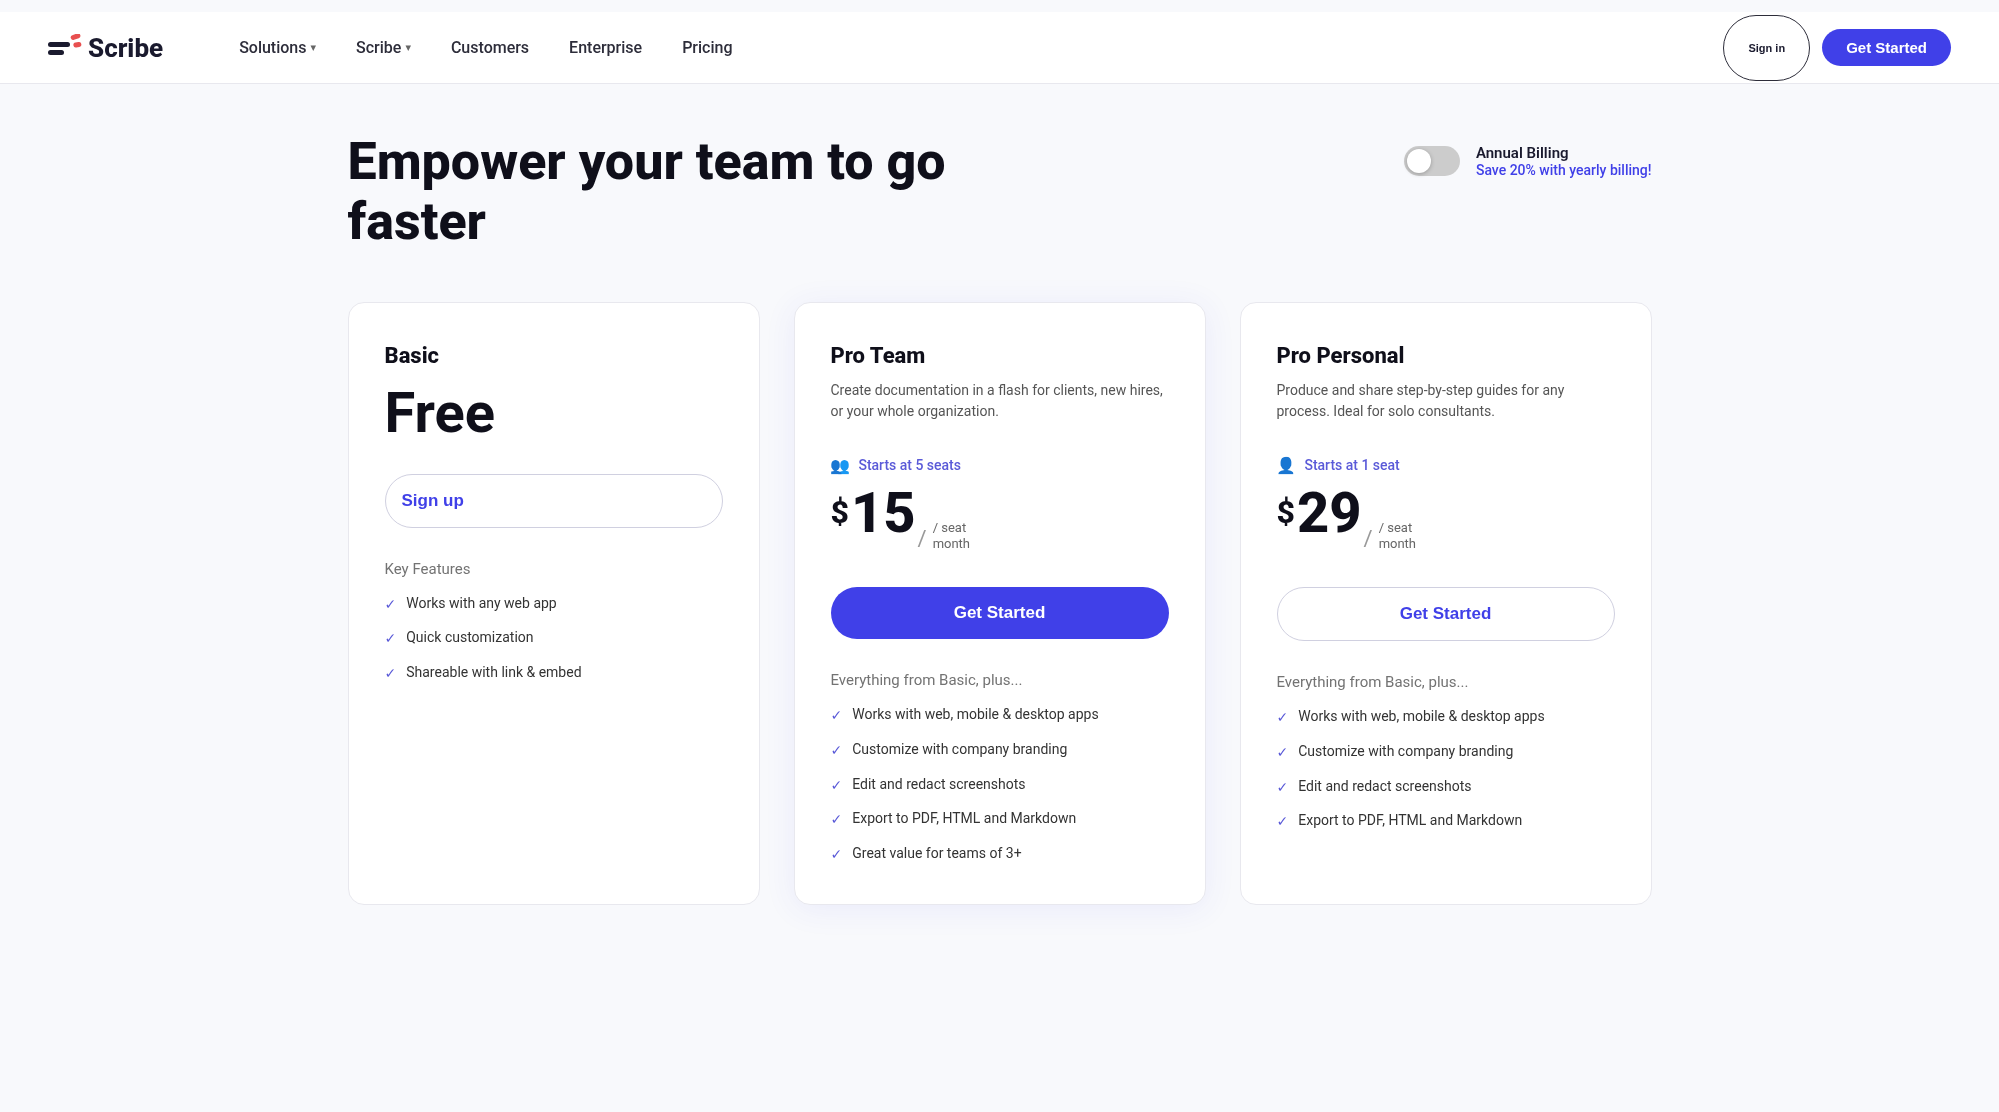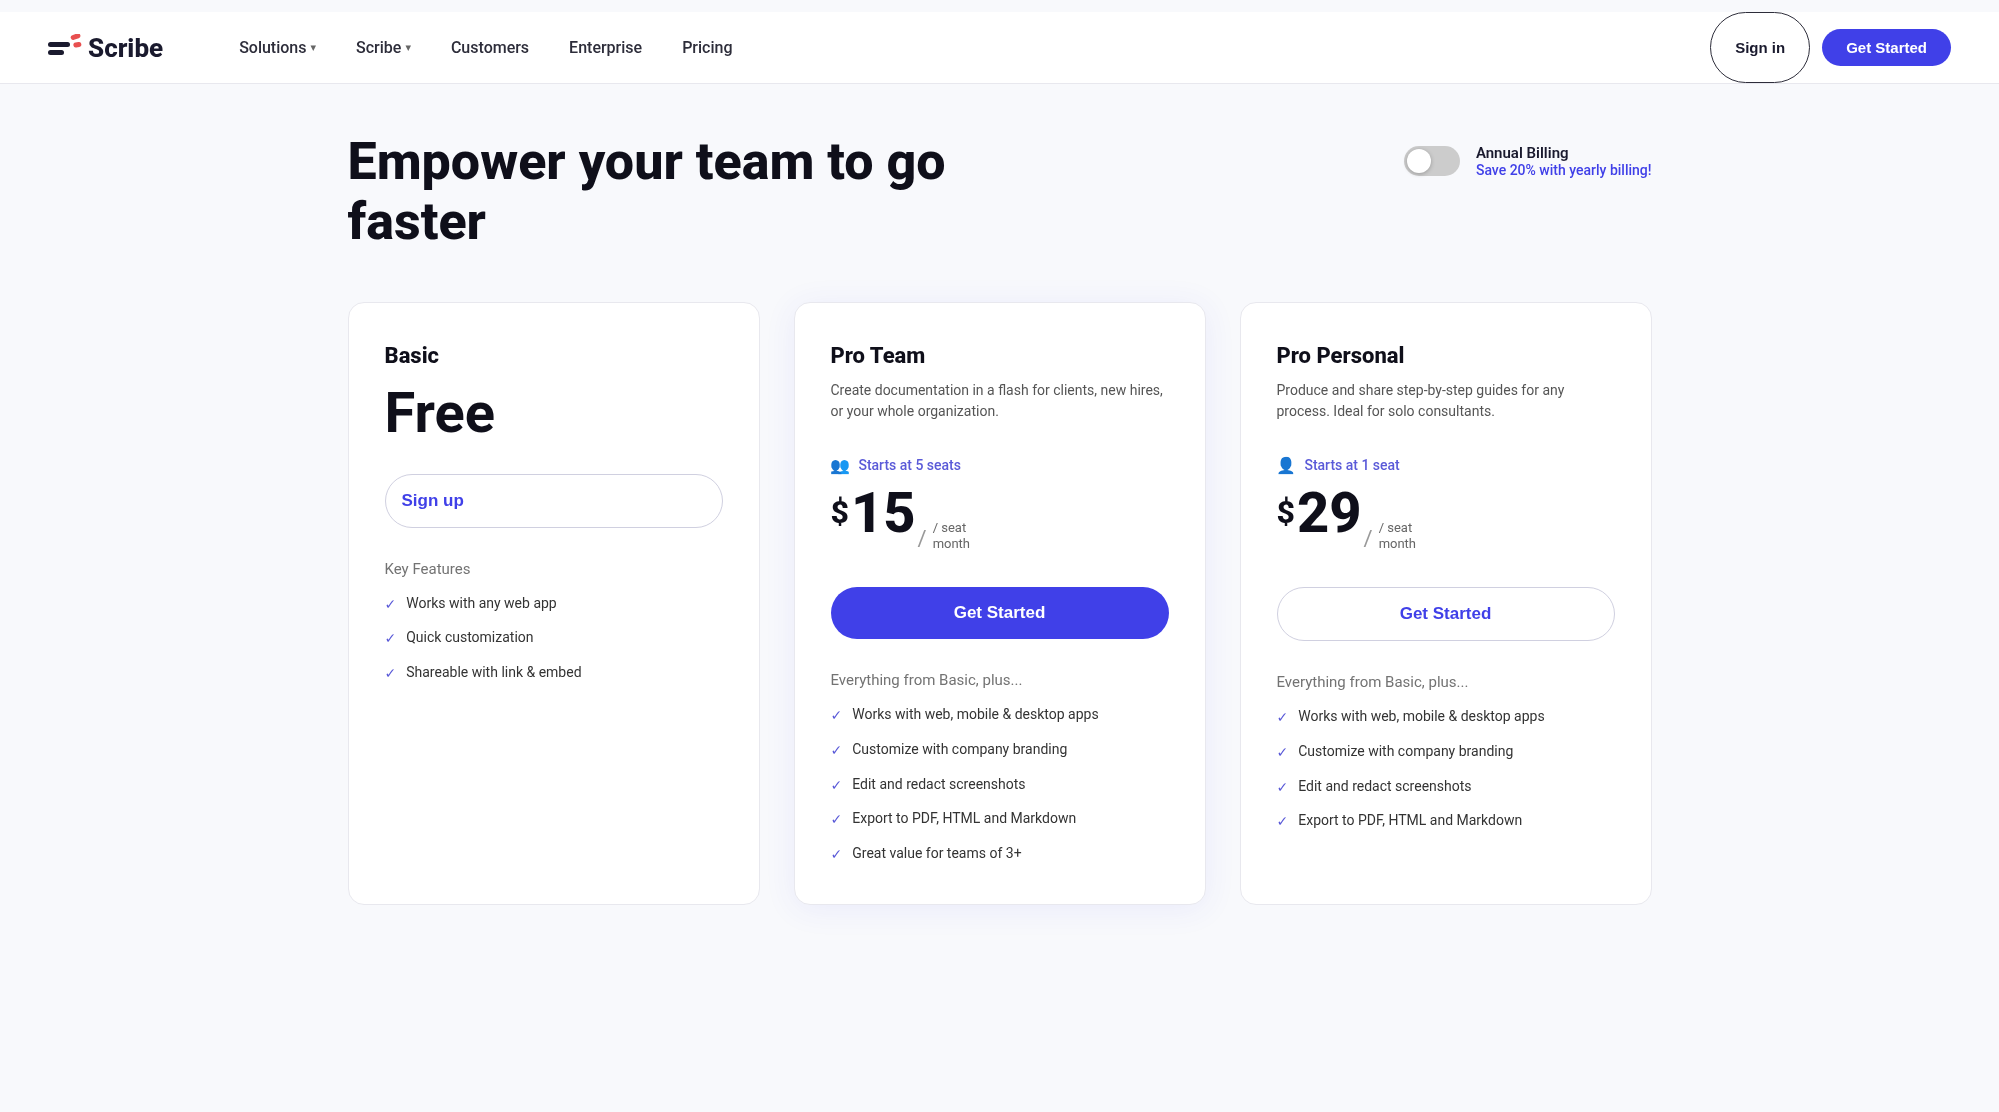--- a/index.html
+++ b/index.html
@@ -53,21 +53,21 @@
     .nav-actions {
       display: flex;
       align-items: center;
       gap: 12px;
     }
     .btn-signin {
       padding: 26px 24px;
       border: 1.5px solid #2d2d3a;
       border-radius: 50px;
       background: #fff;
-      font-size: 15px;
+      font-size: 11px;
       font-weight: 600;
       color: #1a1a2e;
       cursor: pointer;
       text-align: right;
     }
     .btn-getstarted-nav {
       padding: 10px 24px;
       border-radius: 50px;
       background: #4040e8;
       color: #fff;

